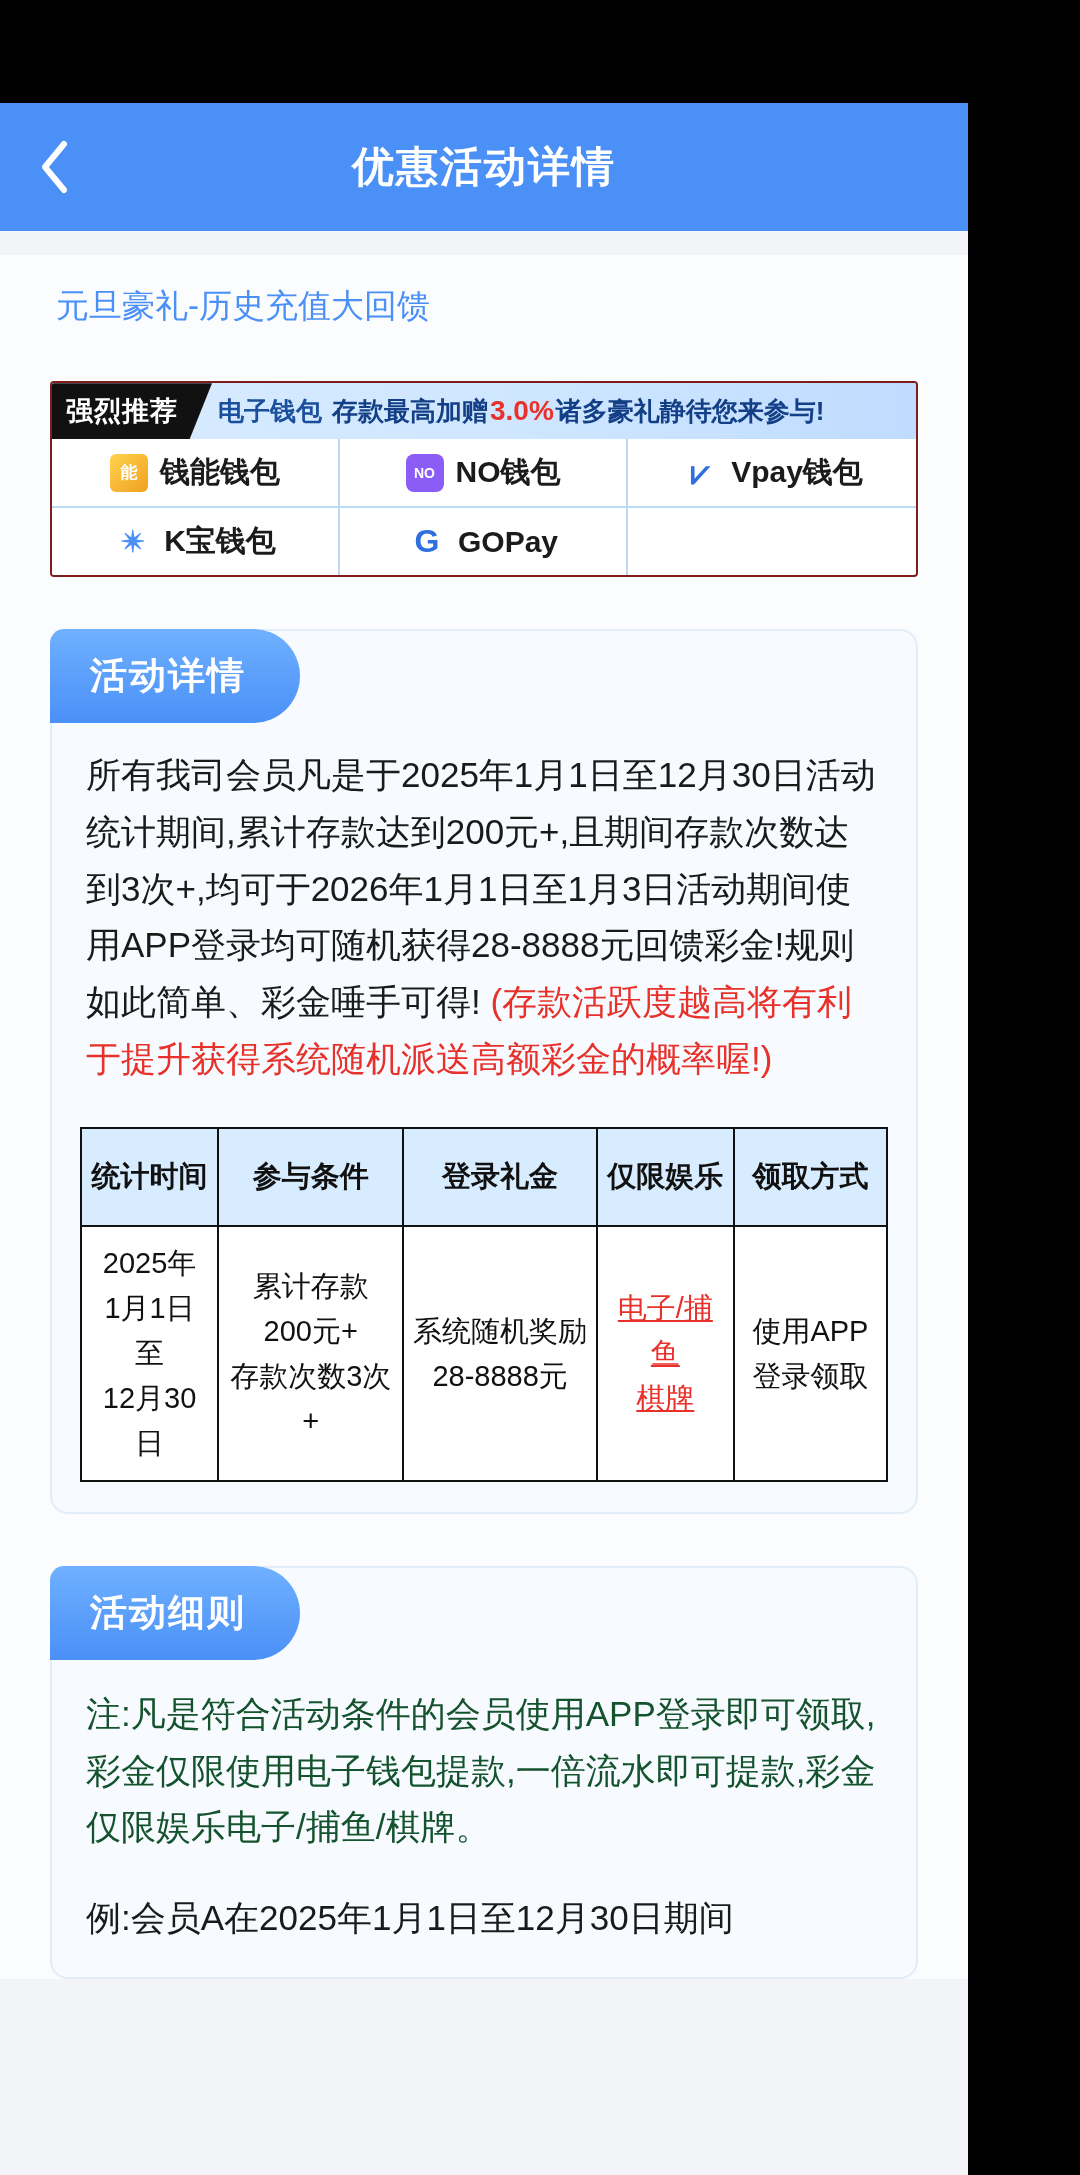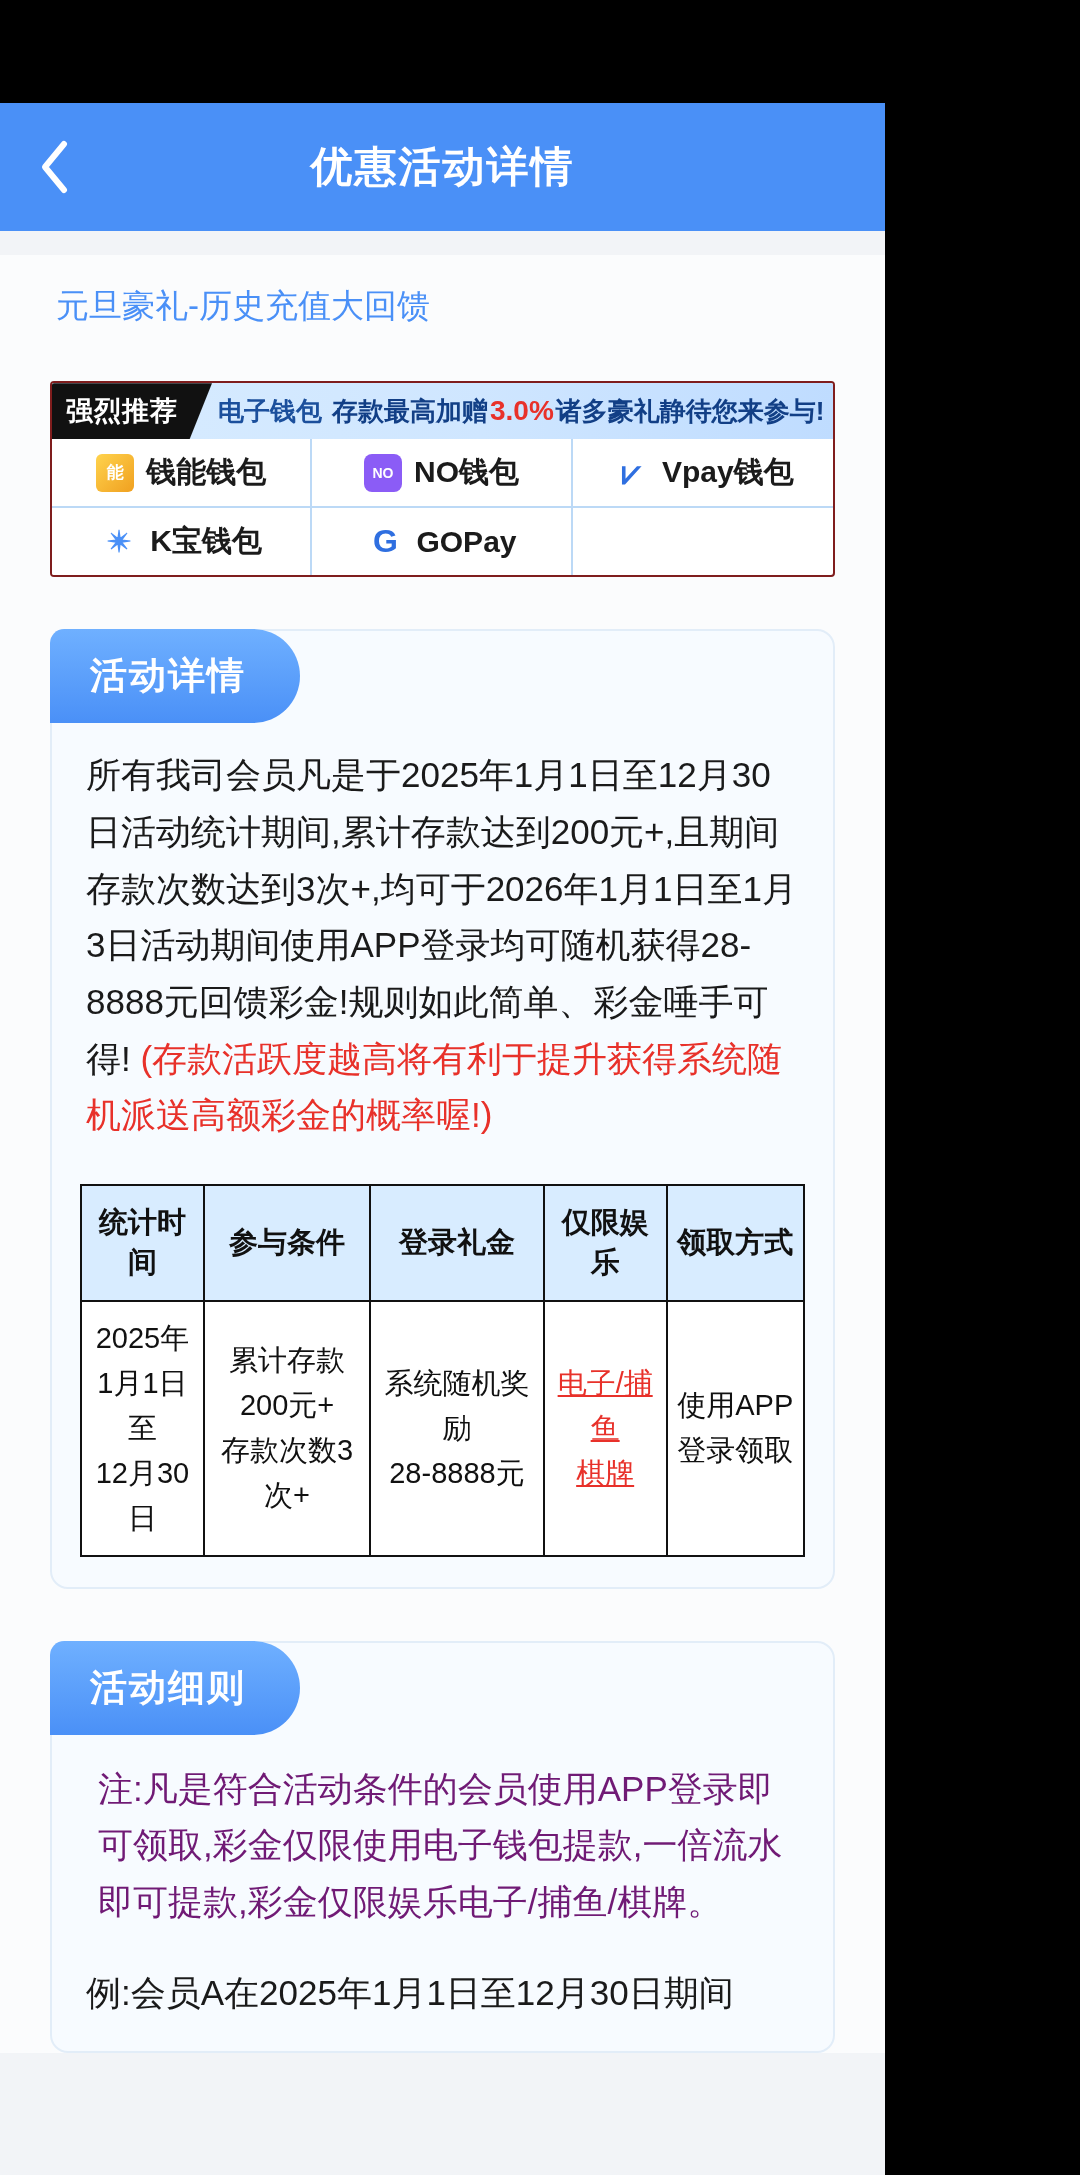--- a/index.html
+++ b/index.html
@@ -8,21 +8,21 @@
     background: #000;
   }
   body {
     width: 1080px;
     height: 2175px;
     font-family: "Liberation Sans", sans-serif;
     overflow: hidden;
   }
   .screen {
     position: relative;
-    width: 885px;
+    width: 968px;
     height: 2175px;
     background: #ffffff;
     display: flex;
     flex-direction: column;
   }
   .statusbar {
     height: 103px;
     background: #000000;
     flex: 0 0 auto;
   }
@@ -196,21 +196,21 @@
     border-collapse: collapse;
     width: calc(100% - 56px);
     table-layout: fixed;
   }
   .tbl th {
     background: #d8ecff;
     border: 2px solid #111111;
     font-size: 29px;
     font-weight: bold;
     color: #111111;
-    padding: 17px 4px;
+    padding: 28px 4px;
     text-align: center;
   }
   .tbl td {
     border: 2px solid #111111;
     font-size: 29px;
     color: #111111;
     text-align: center;
     vertical-align: middle;
     padding: 14px 8px;
     line-height: 1.55;
@@ -221,21 +221,21 @@
   .col2 { width: 23%; }
   .col3 { width: 24%; }
   .col4 { width: 17%; }
   .col5 { width: 19%; }
   
   .rules-body {
     padding: 26px 34px 0 34px;
     font-size: 35px;
     line-height: 1.62;
   }
-  .rules-note { color: #701a75; margin-left: 12px; }
+  .rules-note { color: #14532d; }
   .rules-ex { color: #1a1a1a; margin-top: 34px; }
 </style>
 </head>
 <body>
 
 <div class="screen">
 
   <div class="statusbar"></div>
 
   <div class="header">

